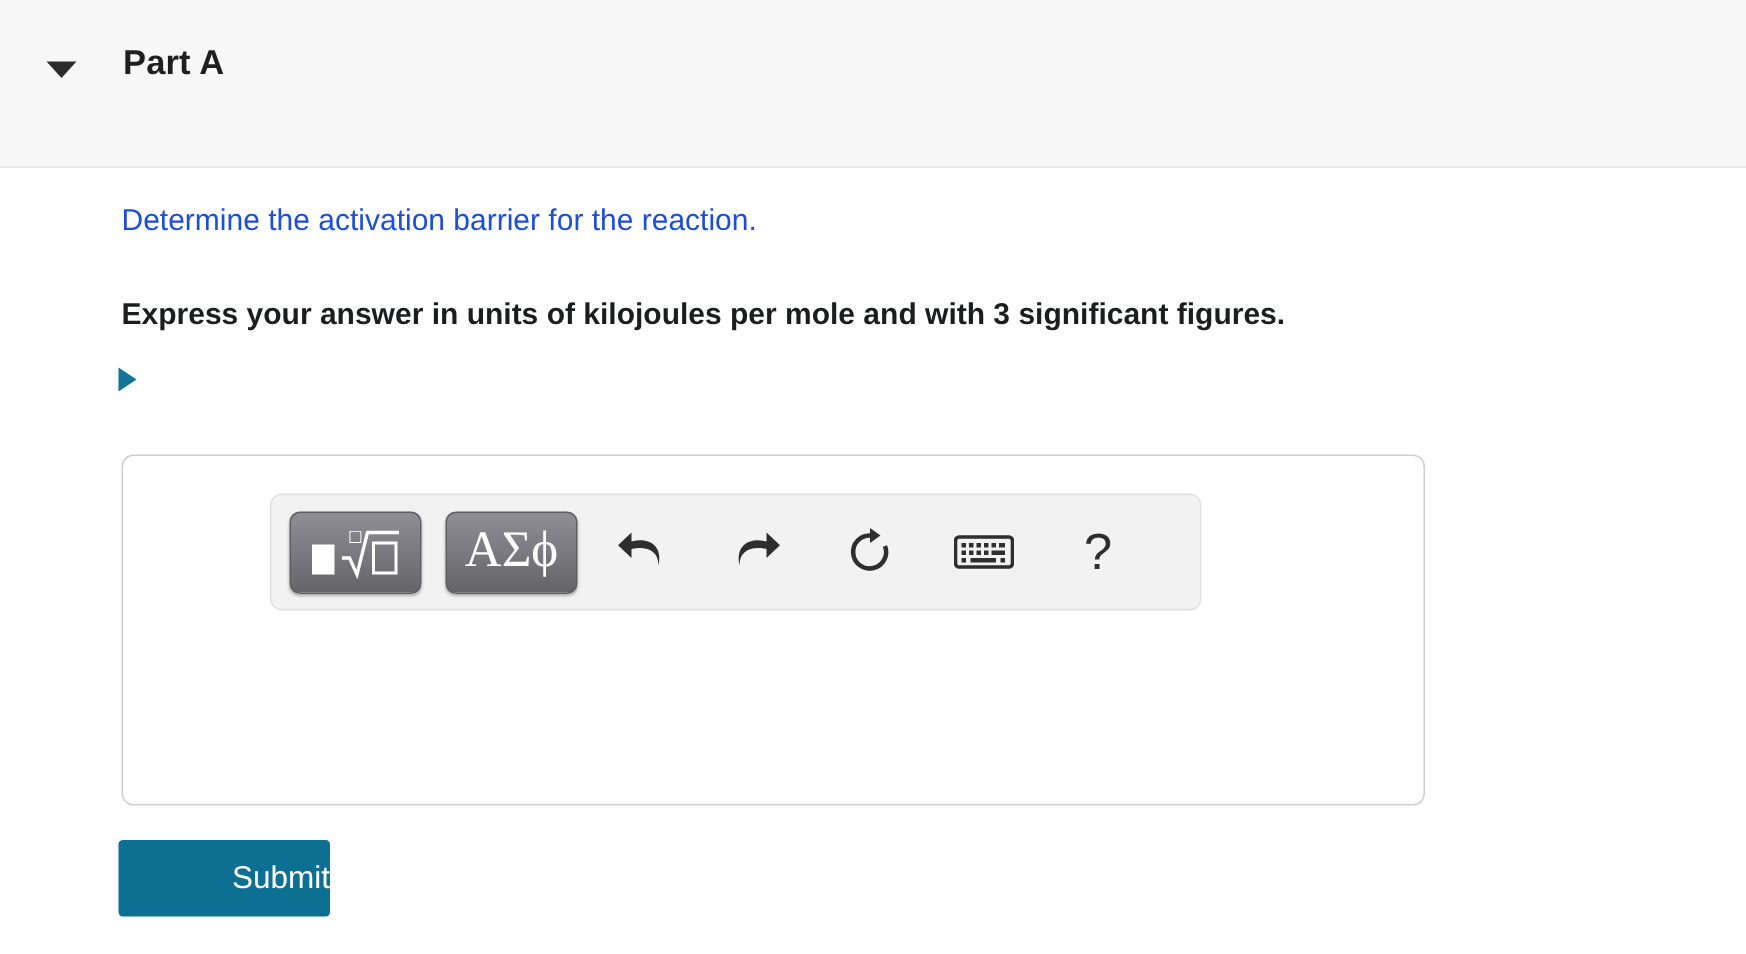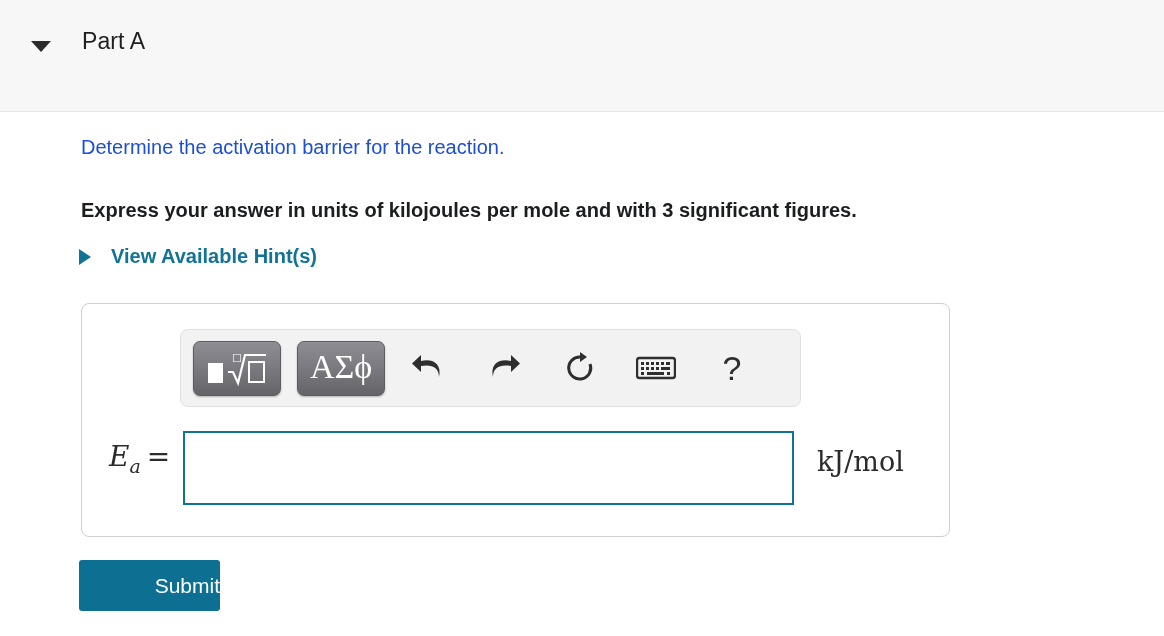--- a/index.html
+++ b/index.html
@@ -42,21 +42,21 @@
     height: 0;
     border-left: 10px solid transparent;
     border-right: 10px solid transparent;
     border-top: 11px solid #2b2b2b;
   }
   .part-title {
     position: absolute;
     left: 82px;
     top: 28px;
     font-size: 23px;
-    font-weight: normal;
+    font-weight: bold;
     color: #1f1f1f;
     letter-spacing: 0.1px;
   }
 
   
   .question-text {
     position: absolute;
     left: 81px;
     top: 133px;
     font-size: 20px;
@@ -243,21 +243,20 @@
     <span class="caret-down"></span>
   </div>
   <div class="part-title">Part A</div>
 </div>
 
 <div class="question-text">Determine the activation barrier for the reaction.</div>
 <div class="instruction-text">Express your answer in units of kilojoules per mole and with 3 significant figures.</div>
 
 <div class="hints-link">
   <span class="caret-right"></span>
-  <span class="hints-label">View Available Hint(s)</span>
 </div>
 
 <div class="answer-panel">
 
   <div class="math-toolbar">
 
     <div class="tpl-btn">
       <svg width="62" height="36" viewBox="0 0 62 36">
         <rect x="2" y="13" width="15" height="20" fill="#ffffff"></rect>
         <polyline points="22,22 27,22 32,33 39,5 60,5" fill="none" stroke="#ffffff" stroke-width="2.2"></polyline>
@@ -305,22 +304,15 @@
           <rect x="5" y="17" width="3" height="3"></rect>
           <rect x="11" y="17" width="17" height="3"></rect>
           <rect x="31" y="17" width="3" height="3"></rect>
         </g>
       </svg>
     </div>
 
     <div class="icon-btn help">?</div>
   </div>
 
-  <div class="answer-row">
-    <div class="var-label">
-      <span>E</span><span class="sub">a</span><span class="eq">=</span>
-    </div>
-    <input class="answer-input" type="text" placeholder="" style="">
-    <div class="unit-label">kJ/mol</div>
-  </div>
 </div>
 
 <button class="submit-button">Submit</button>
 
 </body></html>

